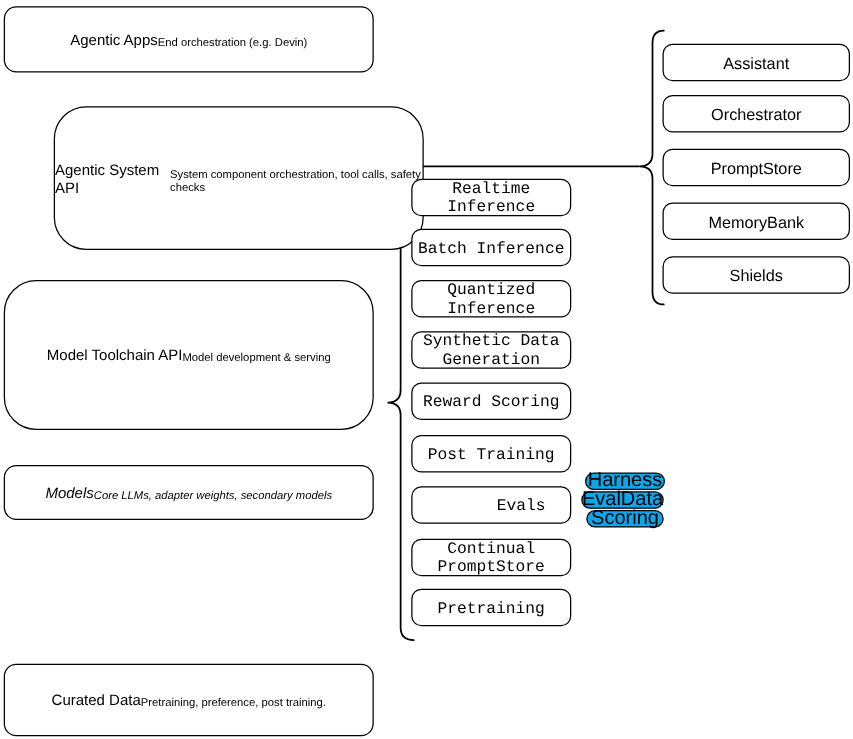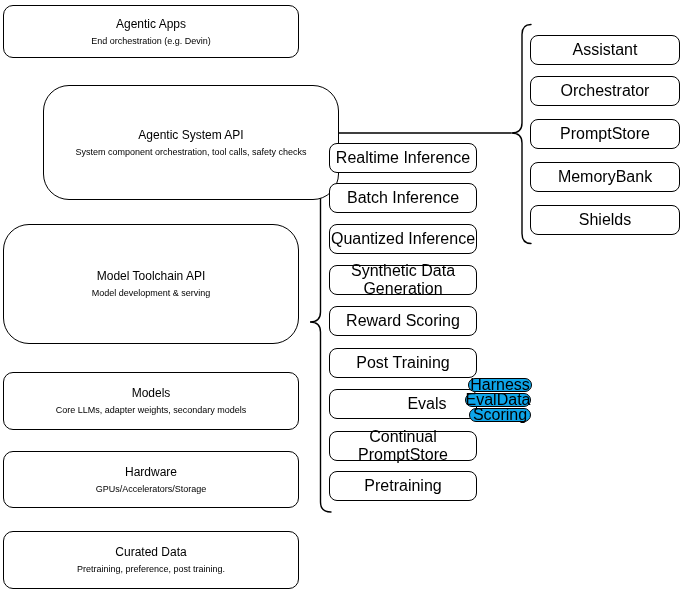--- a/index.html
+++ b/index.html
@@ -15,45 +15,45 @@
   svg.overlay {
     position:absolute; left:0; top:0; width:682px; height:591px;
     pointer-events:none; z-index:1;
   }
   .box {
     position:absolute;
     background:#ffffff;
     border:1.5px solid #000000;
     box-sizing:border-box;
     display:flex;
-    flex-direction:column;
+    flex-direction:row;
     align-items:center;
     justify-content:center;
     text-align:left;
     z-index:2;
   }
   .stack-box { left:3px; width:296px; }
   .r10 { border-radius:10px; }
   .r26 { border-radius:26px; }
   .box .title { font-size:12px; line-height:14px; }
   .box .subtitle { font-size:9px; line-height:11px; margin-top:5px; }
   .node {
     position:absolute;
     background:#ffffff;
     border:1.5px solid #000000;
     border-radius:8px;
     box-sizing:border-box;
     display:flex;
     align-items:center;
     justify-content:center;
     text-align:center;
-    font-size:16px;
+    font-size:13px;
     z-index:2;
   }
-  .mid-node { left:329px; width:148px; height:30px; }
+  .mid-node { left:329px; width:128px; height:30px;font-family:Liberation Mono, monospace; }
   .right-node { left:530px; width:150px; height:30px; }
   .pill {
     position:absolute;
     background:#0ea5e9;
     border:1.3px solid #000000;
     border-radius:8px;
     box-sizing:border-box;
     display:flex;
     align-items:center;
     justify-content:center;
@@ -81,29 +81,25 @@
   <div class="box stack-box r26" style="top:85px; height:115px;margin-left:40px;">
     <div class="title">Agentic System API</div>
     <div class="subtitle">System component orchestration, tool calls, safety checks</div>
   </div>
 
   <div class="box stack-box r26" style="top:224px; height:120px;">
     <div class="title">Model Toolchain API</div>
     <div class="subtitle">Model development &amp; serving</div>
   </div>
 
-  <div class="box stack-box r10" style="top:372px; height:58px;">
+  <div class="box stack-box r10" style="top:372px; height:44px;font-style:italic;">
     <div class="title">Models</div>
     <div class="subtitle">Core LLMs, adapter weights, secondary models</div>
   </div>
 
-  <div class="box stack-box r10" style="top:451px; height:57px;">
-    <div class="title">Hardware</div>
-    <div class="subtitle">GPUs/Accelerators/Storage</div>
-  </div>
 
   <div class="box stack-box r10" style="top:531px; height:58px;">
     <div class="title">Curated Data</div>
     <div class="subtitle">Pretraining, preference, post training.</div>
   </div>
 
   <div class="node mid-node" style="top:143px;">
     <span>Realtime Inference</span>
   </div>
   <div class="node mid-node" style="top:183px;">

